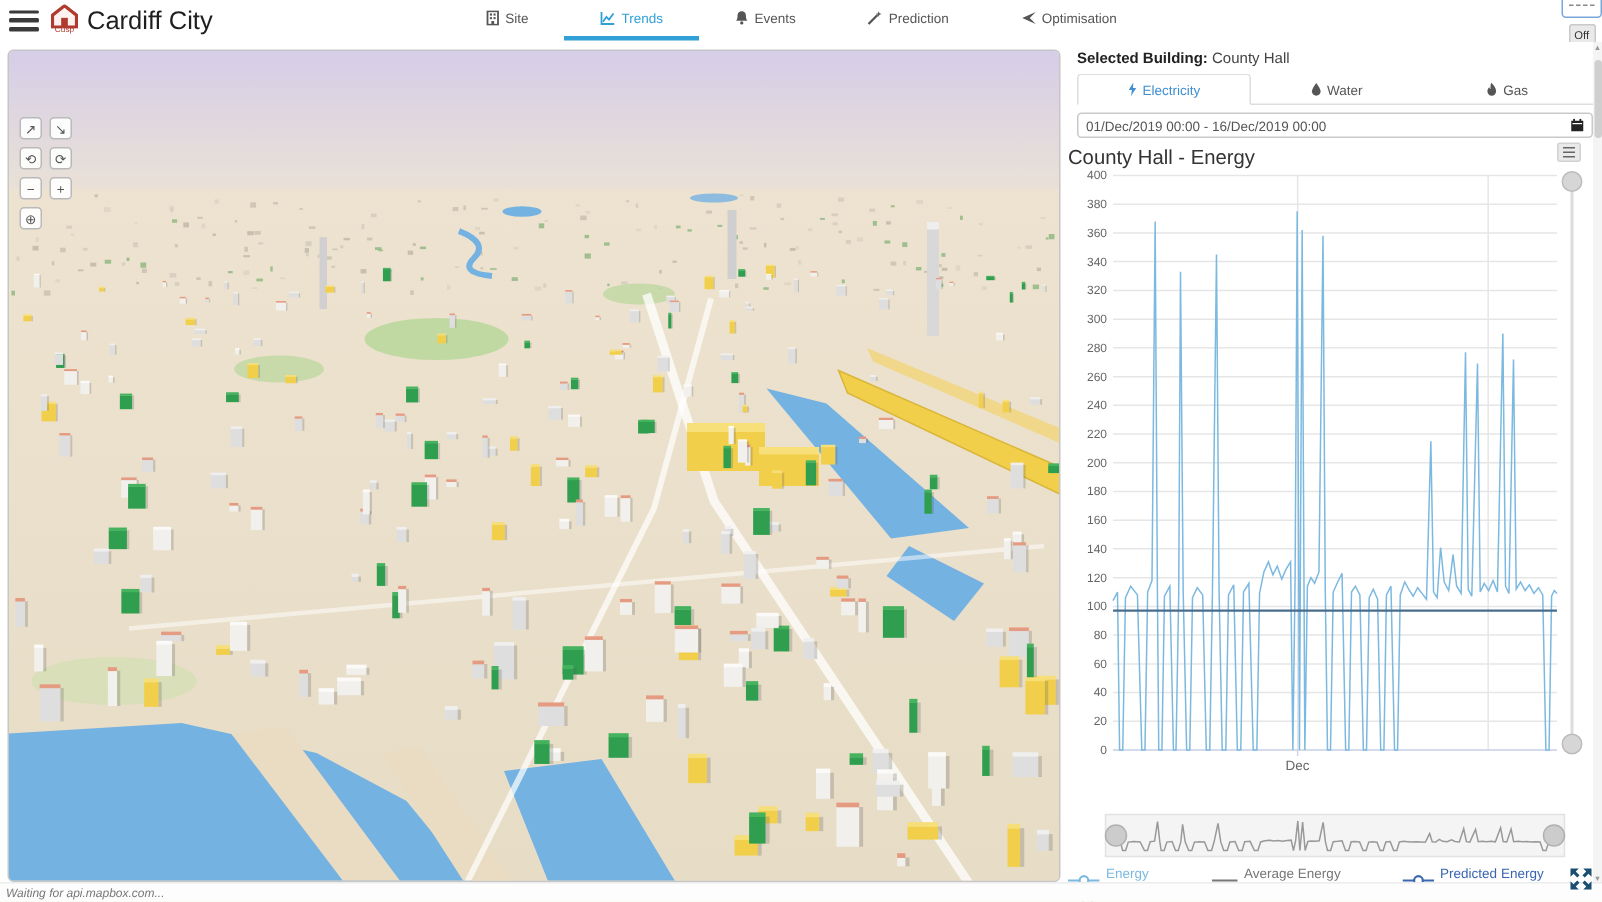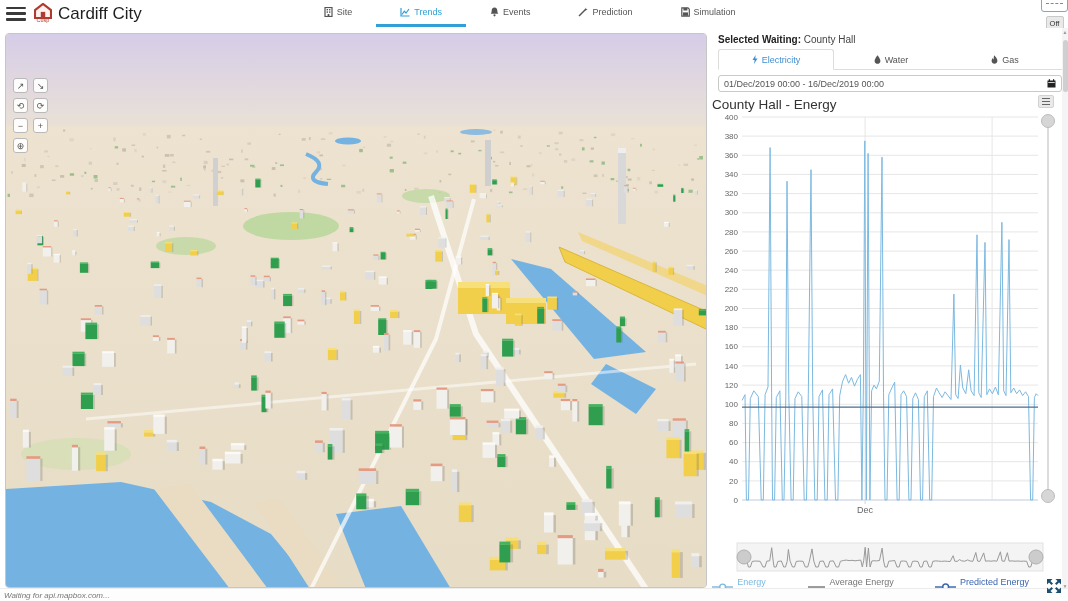--- a/index.html
+++ b/index.html
@@ -124,26 +124,24 @@
         <span>Events</span>
       </div>
       <div class="nav-tab">
         <svg width="10" height="10" viewBox="0 0 10 10">
           <path d="M1 9 L7 3" stroke="currentColor" stroke-width="1.5"></path>
           <path d="M7.8 0.5 L8.3 1.9 L9.7 2.4 L8.3 2.9 L7.8 4.3 L7.3 2.9 L5.9 2.4 L7.3 1.9 Z" fill="currentColor"></path>
         </svg>
         <span>Prediction</span>
       </div>
       <div class="nav-tab">
-        <svg width="9" height="10" viewBox="0 0 9 10">
-          <path d="M0.8 0.8 L7 0.8 L8.3 2.2 L8.3 9.2 L0.8 9.2 Z" fill="none" stroke="currentColor" stroke-width="1.2"></path>
-          <rect x="2.4" y="0.9" width="4" height="2.6" fill="currentColor"></rect>
-          <rect x="2" y="5.4" width="5" height="3.4" fill="currentColor"></rect>
+        <svg width="10" height="10" viewBox="0 0 10 10">
+          <path d="M0.5 5 L9.5 1 L5.5 5 L9.5 9 Z" fill="currentColor"></path>
         </svg>
-        <span>Simulation</span>
+        <span>Optimisation</span>
       </div>
     </nav>
 
     <div class="nav-right">
       <div class="toggle-box">
         <div class="dash"></div>
       </div>
       <div class="off-btn">Off</div>
     </div>
   </header>
@@ -1055,21 +1053,21 @@
         <div class="map-ctl">⟲</div>
         <div class="map-ctl">⟳</div>
         <div class="map-ctl">−</div>
         <div class="map-ctl">+</div>
         <div class="map-ctl">⊕</div>
       </div>
   </div>
 
   <aside class="panel">
     <div class="sel-row">
-      <b>Selected Waiting:</b>
+      <b>Selected Building:</b>
       <span>County Hall</span>
     </div>
 
     <div class="ptabs">
       <div class="ptab active">
         <svg width="6" height="9" viewBox="0 0 6 9">
           <path d="M3.6 0 L0.5 5 L2.6 5 L2 9 L5.5 3.6 L3.3 3.6 Z" fill="#3f8fd1"></path>
         </svg>
         <span>Electricity</span>
       </div>

